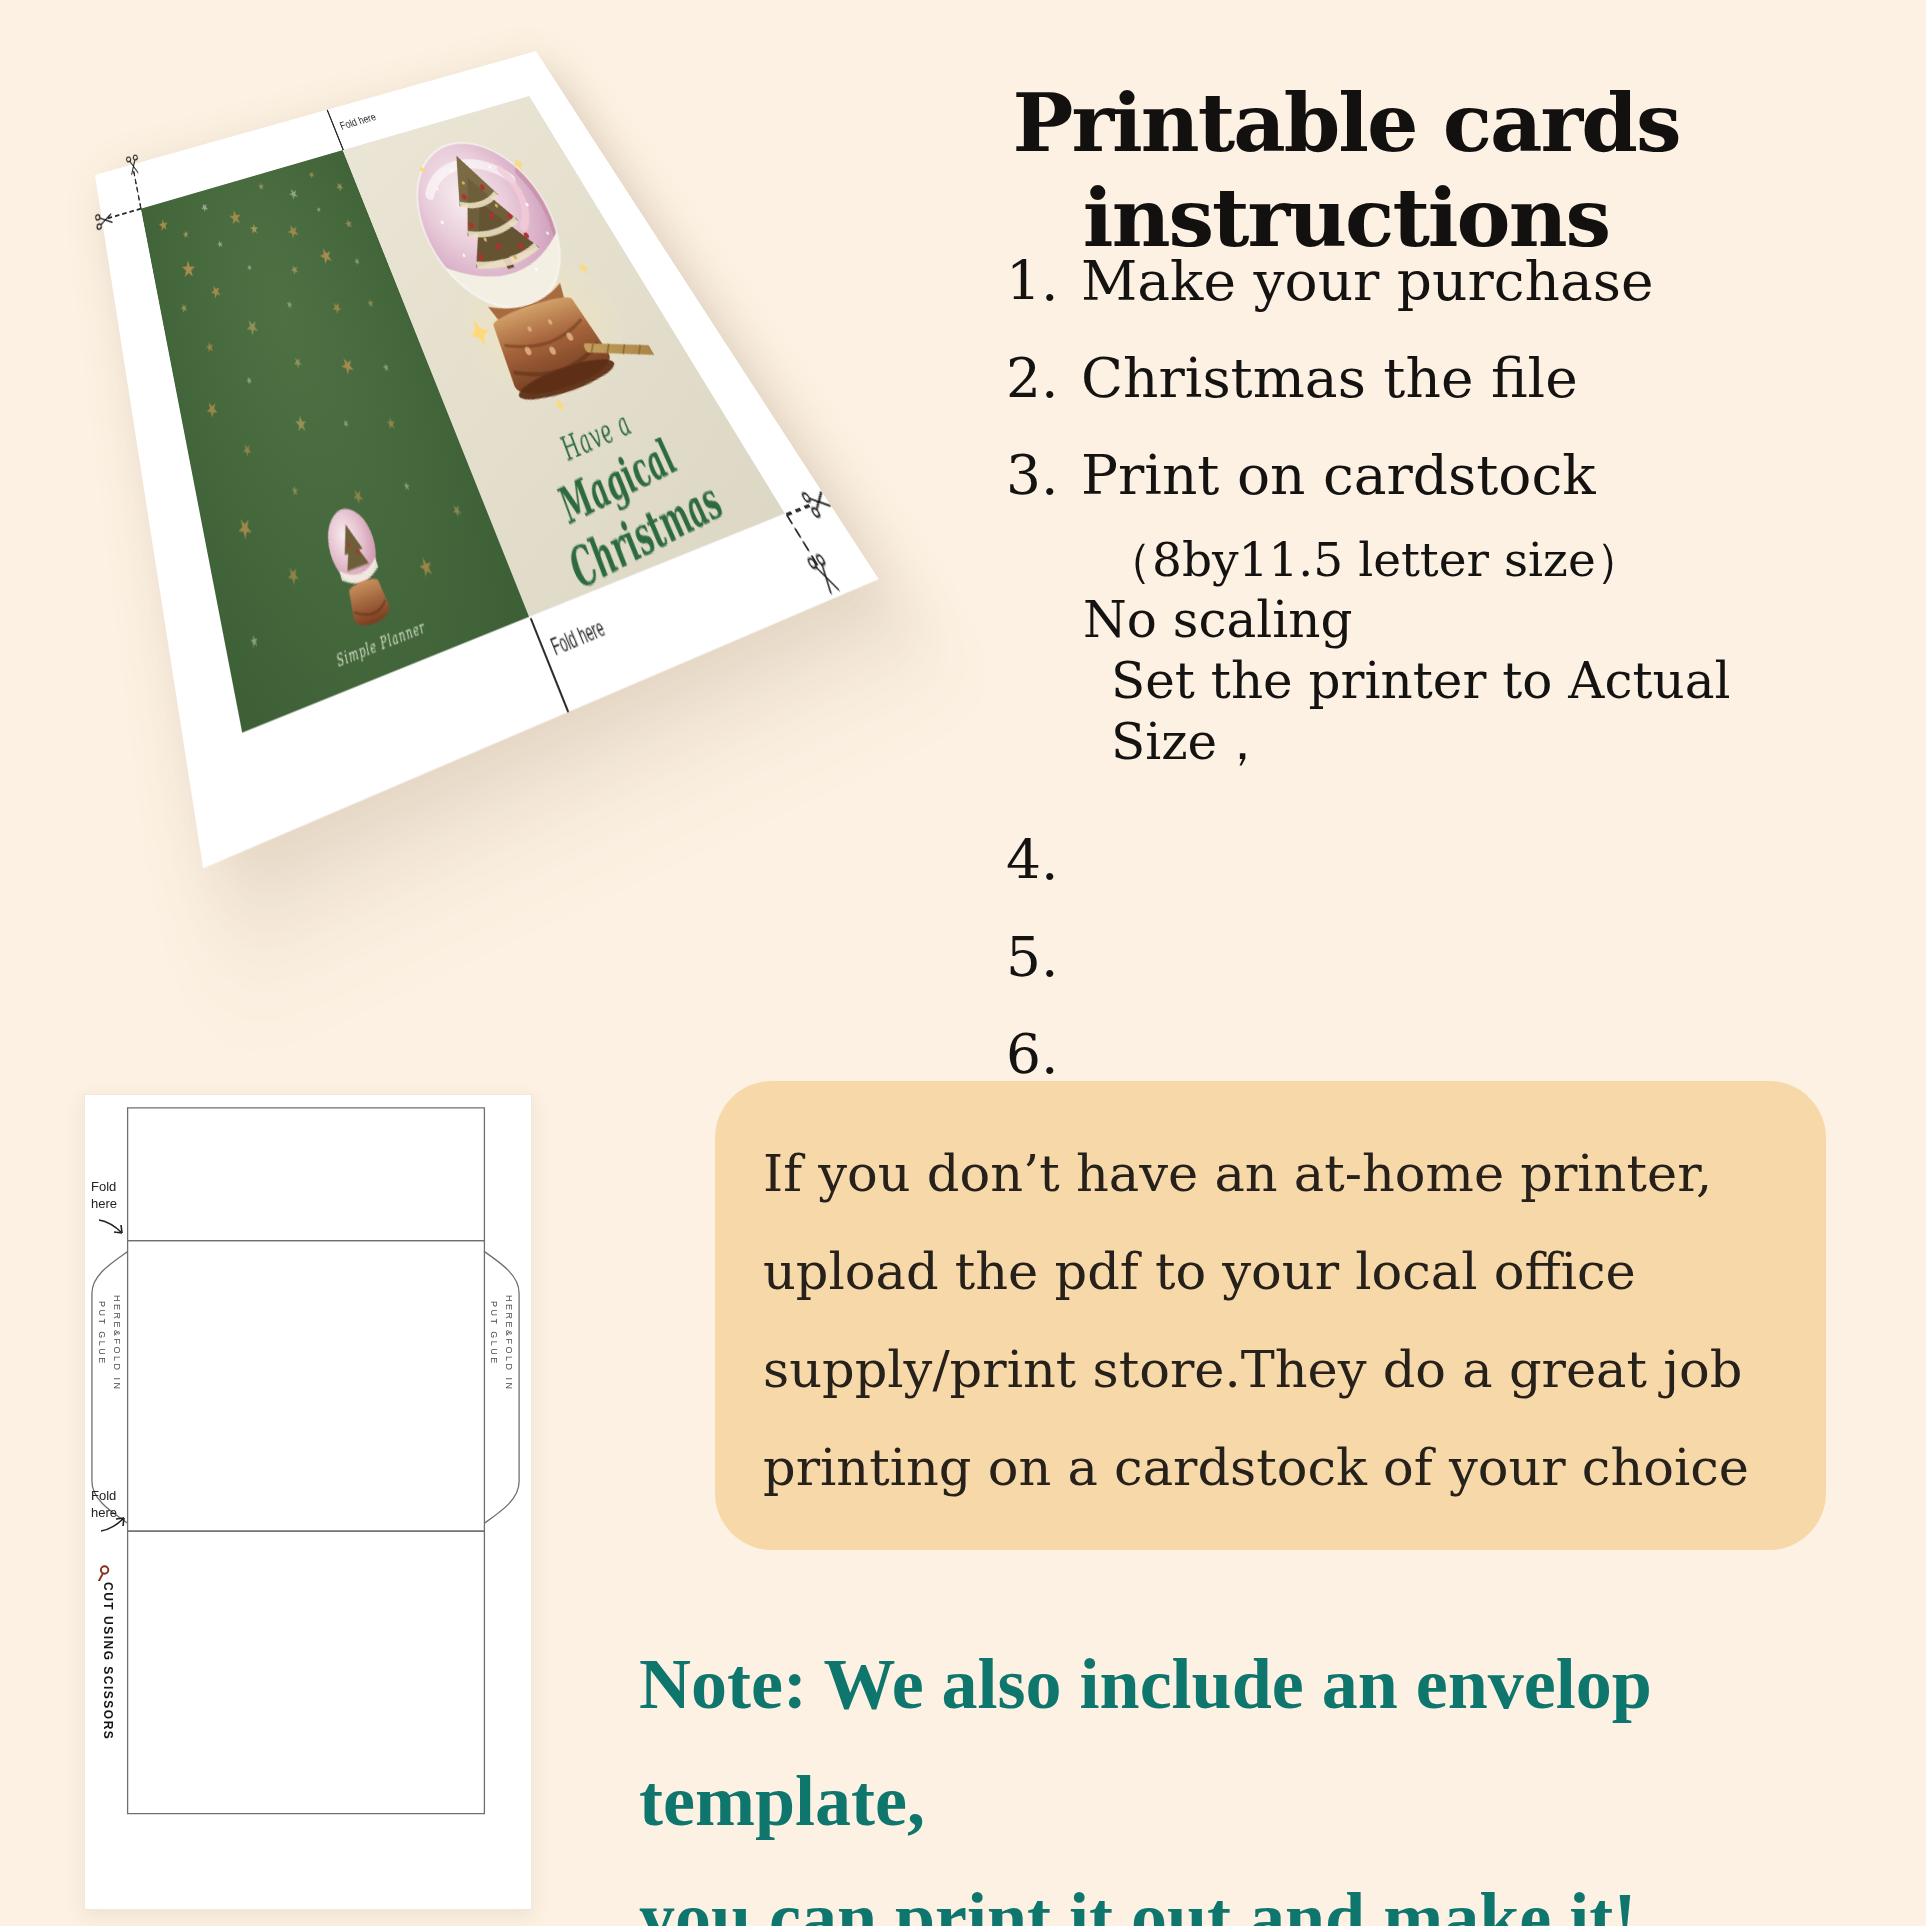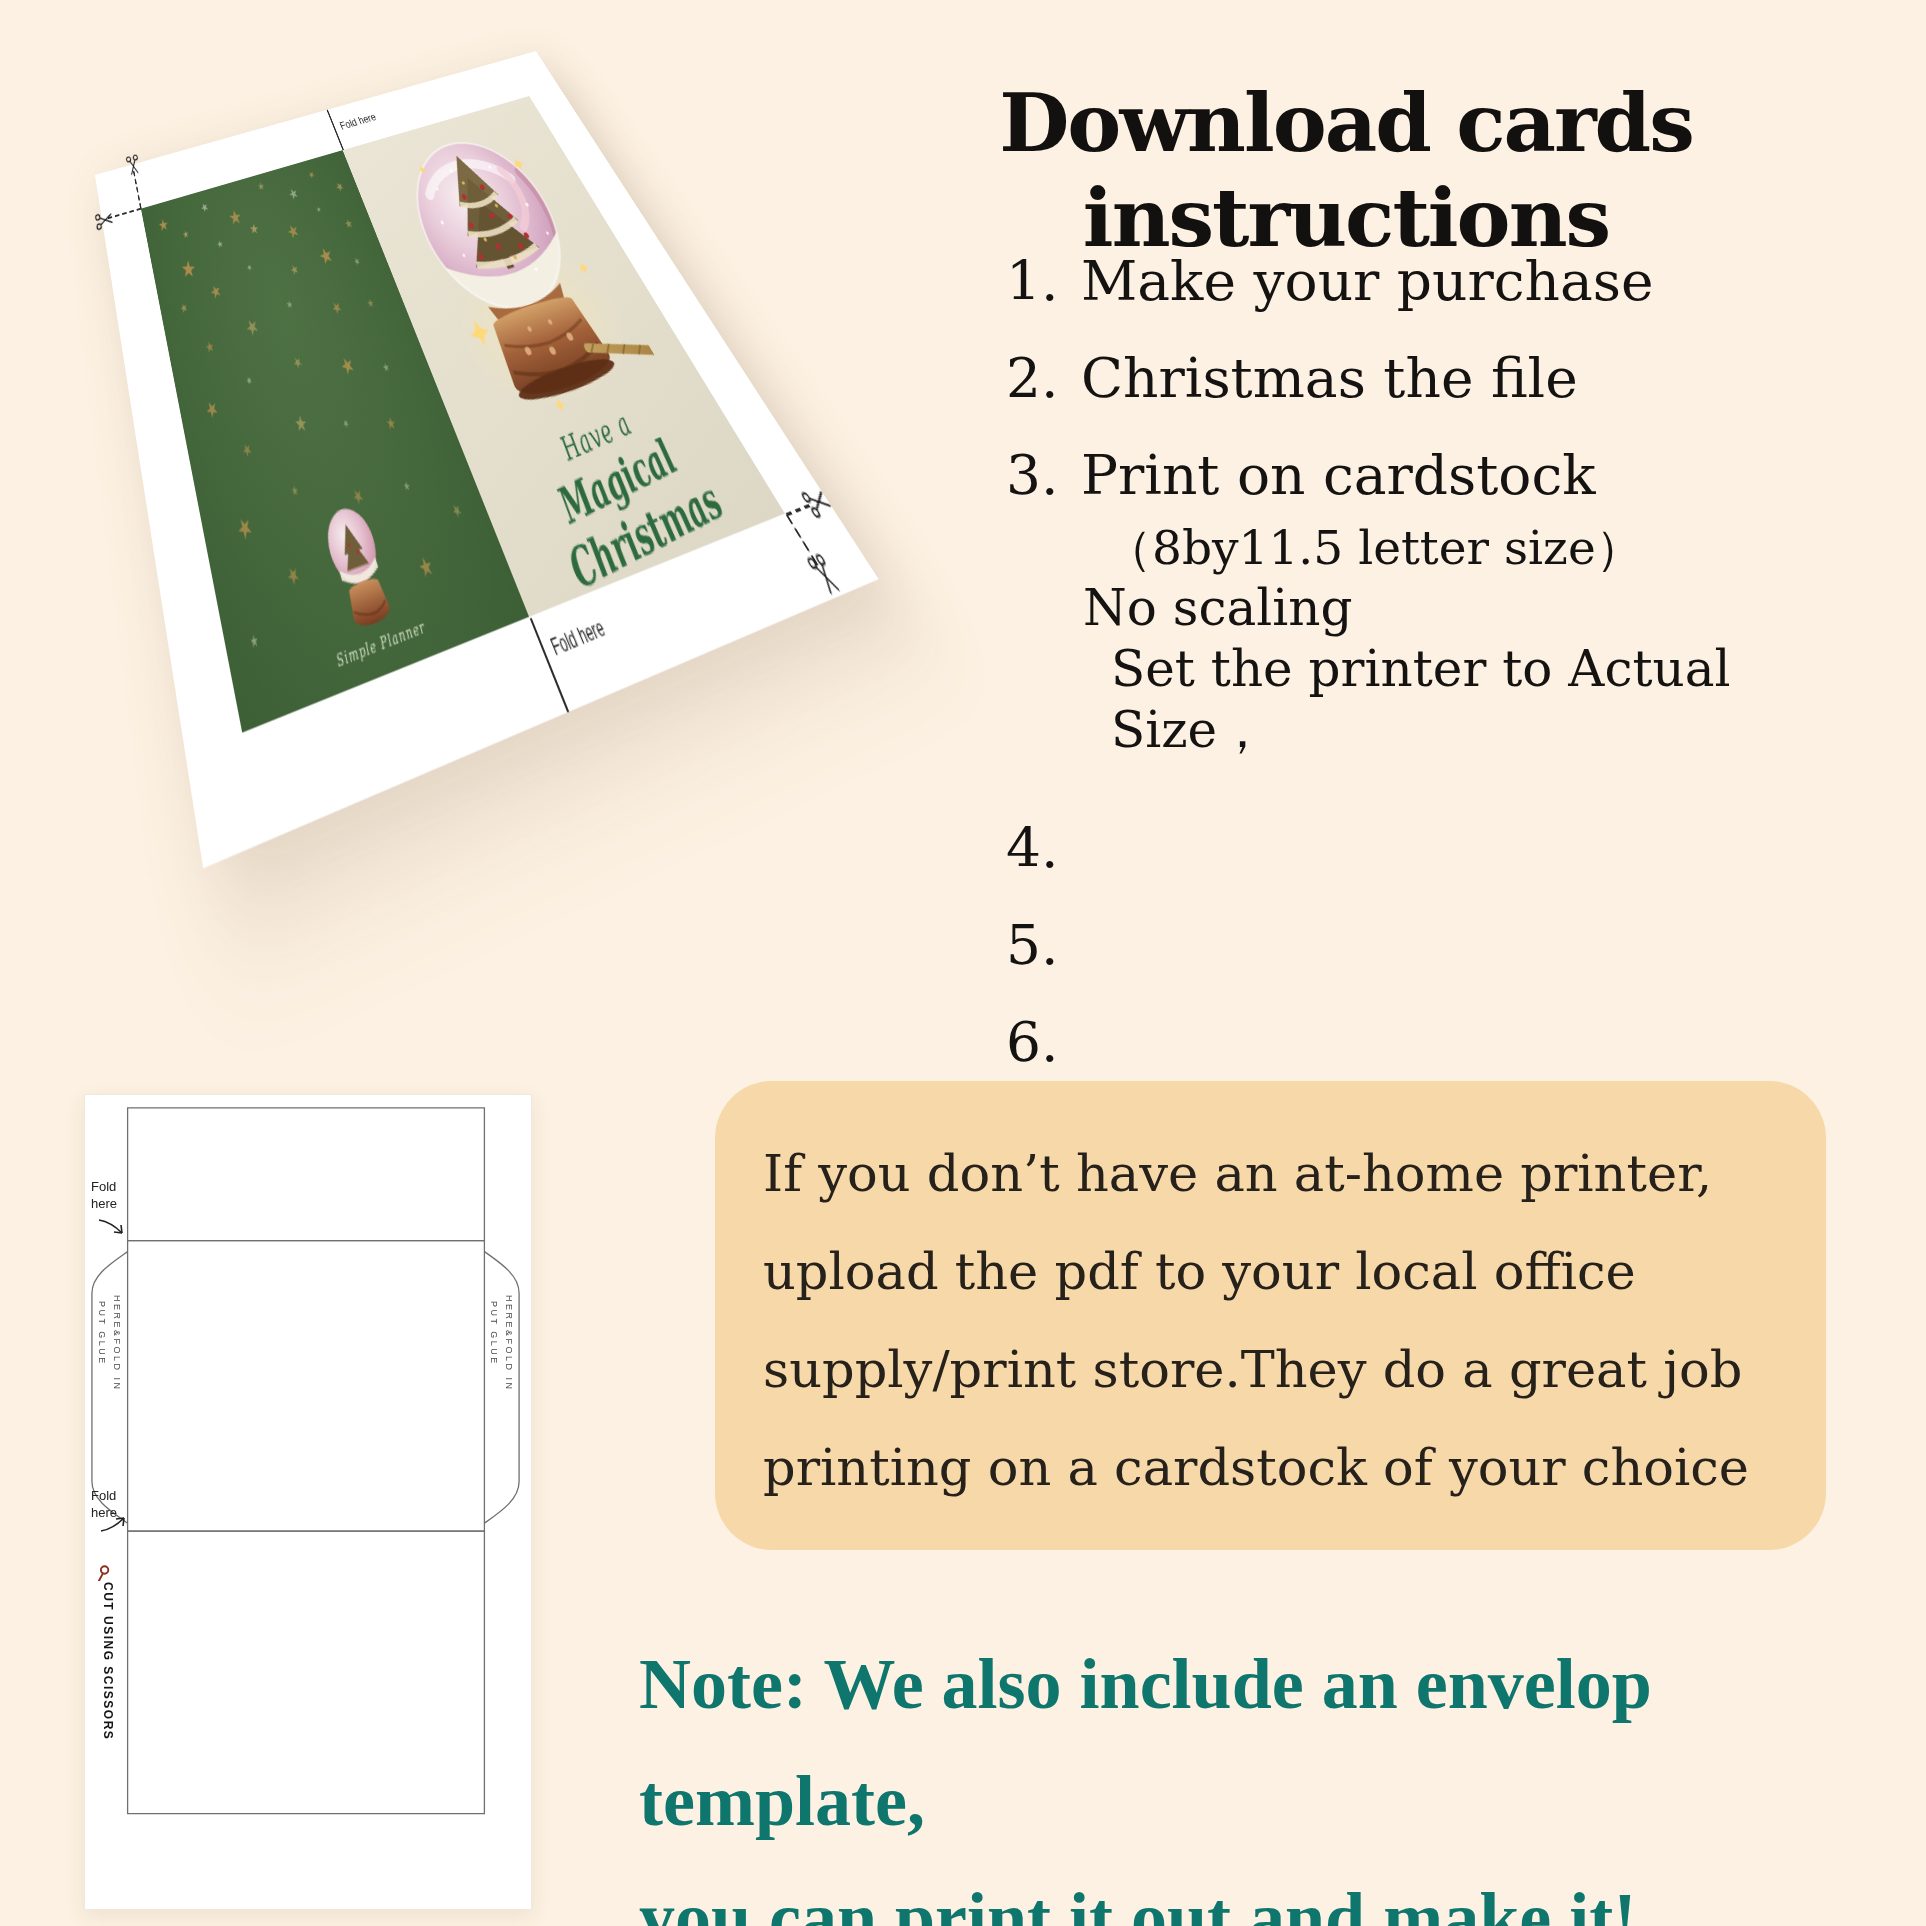--- a/index.html
+++ b/index.html
@@ -7,21 +7,21 @@
        background:#fcf1e2;font-family:"DejaVu Serif",serif;}
 
   
   .title{position:absolute;left:772px;top:75px;width:1148px;text-align:center;
          font-family:"DejaVu Serif",serif;font-weight:700;font-size:81px;
          letter-spacing:-2px;color:#131110;}
   .ins-list{position:absolute;left:1006px;top:248px;width:891px;color:#151312;}
   .ins-item{display:flex;margin-bottom:30px;font-size:55px;line-height:67px;}
   .ins-num{flex:none;width:75px;}
   .ins-body{display:block;}
-  .subs{margin-top:8px;margin-bottom:24px;}
+  .subs{margin-top:20px;margin-bottom:24px;}
   .sub{line-height:61px;}
   .sub-0{font-size:47px;margin-left:24px;}
   .sub-1{font-size:50px;margin-left:30px;}
   .sub-2{font-size:50px;margin-left:2px;}
 
   
   .info-box{position:absolute;left:715px;top:1081px;width:1111px;height:469px;
             border-radius:57px;background:#f7d8a9;}
   .info-text{position:absolute;left:48px;top:44px;right:36px;
              font-size:51px;line-height:98px;color:#27211c;white-space:pre-line;}
@@ -290,21 +290,21 @@
     <div class="dash-v" style="left:643px;top:444px;height:32px;"></div>
     <svg class="sc" style="left:669px;top:435px;" viewBox="0 0 26 18" width="26" height="18">
         <use href="#sym-sc"></use>
       </svg>
     <svg class="sc" style="left:632px;top:473px;transform:rotate(90deg);" viewBox="0 0 26 18" width="26" height="18">
         <use href="#sym-sc"></use>
       </svg>
   </div>
 </div>
 
-<div class="title">Download cards instructions</div>
+<div class="title">Printable cards instructions</div>
 <div class="ins-list" id="instruction-list">
     <div class="ins-item">
       <span class="ins-num">1.</span>
       <span class="ins-body">
         <div>Make your purchase</div>
       </span>
     </div>
     <div class="ins-item">
       <span class="ins-num">2.</span>
       <span class="ins-body">

